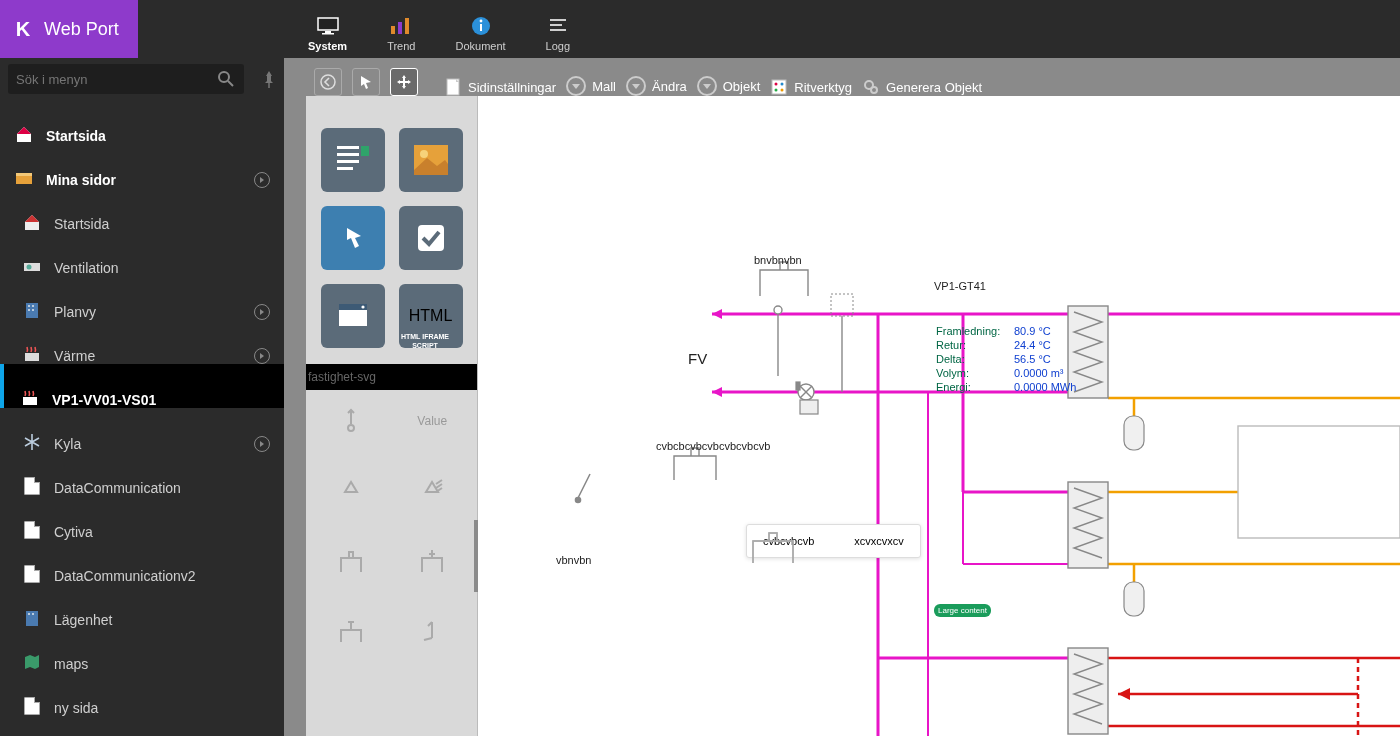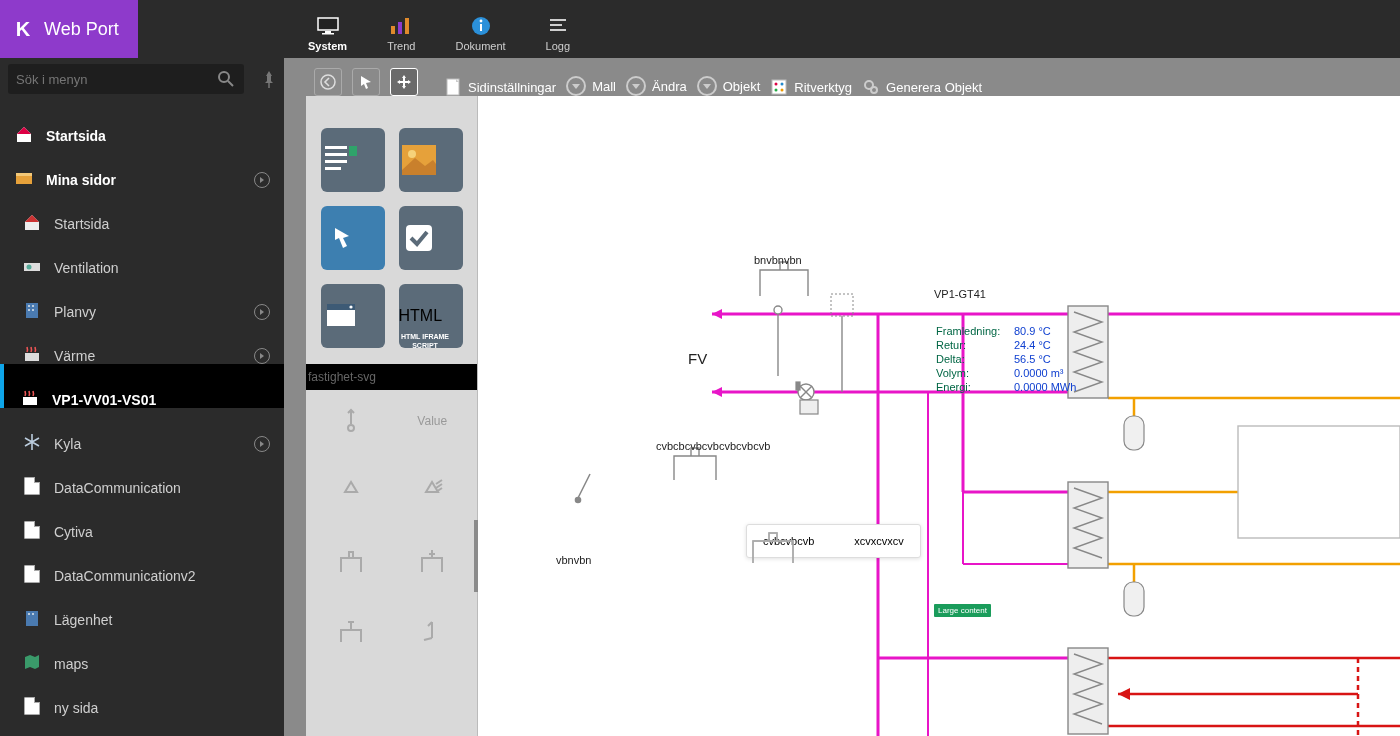--- a/index.html
+++ b/index.html
@@ -32,21 +32,21 @@
   .Litem .ico{width:20px;height:20px;display:flex;align-items:center;justify-content:center}
   .Litem .chev{position:absolute;right:14px;width:16px;height:16px;border:1.5px solid #888;border-radius:50%;display:flex;align-items:center;justify-content:center}
   .Litem .chev::after{content:"";width:0;height:0;border-top:3px solid transparent;border-bottom:3px solid transparent;border-left:4px solid #888}
   .indent{padding-left:22px}
   .indent2{padding-left:34px}
   
   .palette{position:absolute;left:284px;top:58px;bottom:0;width:22px;background:#8a8a8a}
   .tools{position:absolute;left:306px;top:96px;bottom:0;width:172px;background:#d9d9d9;border-right:1px solid #bbb;overflow:hidden}
   .tools-title{position:absolute;left:306px;top:96px;width:172px;height:22px;background:#8a8a8a;color:#fff;font-size:12px;display:flex;align-items:center;padding:0 8px}
   .tools-grid{padding:10px;display:grid;grid-template-columns:64px 64px;gap:14px;justify-content:center;margin-top:22px}
-  .tg{width:64px;height:64px;border-radius:6px;background:#5b6b79;display:flex;align-items:center;cursor:pointer}
+  .tg{width:64px;height:64px;border-radius:6px;background:#5b6b79;display:flex;align-items:center;justify-content:center;cursor:pointer}
   .tg svg{width:40px;height:40px}
   .tools-sub{height:26px;background:#000000;color:#666;font-size:12px;display:flex;align-items:center;padding:0 2px;margin-top:6px}
   .stencils{padding:8px 4px;display:grid;grid-template-columns:1fr 1fr;row-gap:24px}
   .stc{height:46px;display:flex;align-items:center;justify-content:center;color:#999;font-size:12px}
   .stc svg{width:40px;height:34px;stroke:#aaa;fill:none;stroke-width:2}
   
   .grab{position:absolute;left:474px;top:520px;width:16px;height:72px;background:#8b8b8b;border-radius:0 8px 8px 0;display:flex;flex-direction:column;align-items:center;justify-content:center;gap:4px}
   .grab span{width:6px;height:6px;display:flex;align-items:center;justify-content:center;color:#555;font-size:8px}
   
   .canvas{position:absolute;left:478px;right:0;top:96px;bottom:0;background:#fff;overflow:hidden}
@@ -54,21 +54,21 @@
   .canvas .lbl{position:absolute;font-size:11px;color:#222}
   .keyvals{position:absolute;font-size:11px;line-height:14px}
   .keyvals .k{color:#064;display:inline-block;width:78px}
   .keyvals .v{color:#1040d0}
   .floatbox{position:absolute;background:#fff;border:1px solid #ddd;border-radius:3px;box-shadow:0 1px 4px rgba(0,0,0,.12);padding:10px 16px;display:flex;gap:40px;font-size:11px}
   .floatbox .col{display:flex;flex-direction:column;align-items:center;gap:4px}
   .tank{stroke:#888;fill:#f0f0f0;stroke-width:1.2}
   .hx{stroke:#888;fill:#eee;stroke-width:1.4}
   .pageico{width:16px;height:18px;background:#fff;border:1.5px solid #aaa;border-radius:1px;position:relative}
   .pageico::after{content:"";position:absolute;right:-1px;top:-1px;width:5px;height:5px;background:#2b2b2b;border-left:1.5px solid #aaa;border-bottom:1.5px solid #aaa}
-  .green-badge{position:absolute;background:#1a9c5b;color:#fff;font-size:8px;padding:2px 4px;border-radius:1px}
+  .green-badge{position:absolute;background:#1a9c5b;color:#fff;font-size:8px;padding:2px 4px;border-radius:6px}
 </style>
 </head>
 <body>
 
 <div class="topbar">
   <div class="brand">
     <span class="klogo">K</span>
     <span>Web Port</span>
   </div>
   <div class="topnav">
@@ -496,21 +496,21 @@
     <g stroke="#888" stroke-width="1.6" fill="none">
         <line x1="100" y1="402" x2="112" y2="378"></line>
         <circle cx="100" cy="404" r="2.5" fill="#888"></circle>
       </g>
   </svg>
 
   <div class="lbl" style="left:210px;top:254px;font-size:15px">FV</div>
   <div class="lbl" style="left:276px;top:158px">bnvbnvbn</div>
   <div class="lbl" style="left:178px;top:344px">cvbcbcvbcvbcvbcvbcvb</div>
   <div class="lbl" style="left:78px;top:458px">vbnvbn</div>
-  <div class="lbl" style="left:456px;top:192px">VP1-GT41</div>
+  <div class="lbl" style="left:456px;top:184px">VP1-GT41</div>
 
   <div class="keyvals" style="left:458px;top:228px">
     <div><span class="k">Framledning:</span><span class="v">80.9 °C</span></div>
     <div><span class="k">Retur:</span><span class="v">24.4 °C</span></div>
     <div><span class="k">Delta:</span><span class="v">56.5 °C</span></div>
     <div><span class="k">Volym:</span><span class="v">0.0000 m³</span></div>
     <div><span class="k">Energi:</span><span class="v">0.0000 MWh</span></div>
   </div>
 
   <div class="floatbox" style="left:268px;top:428px">

